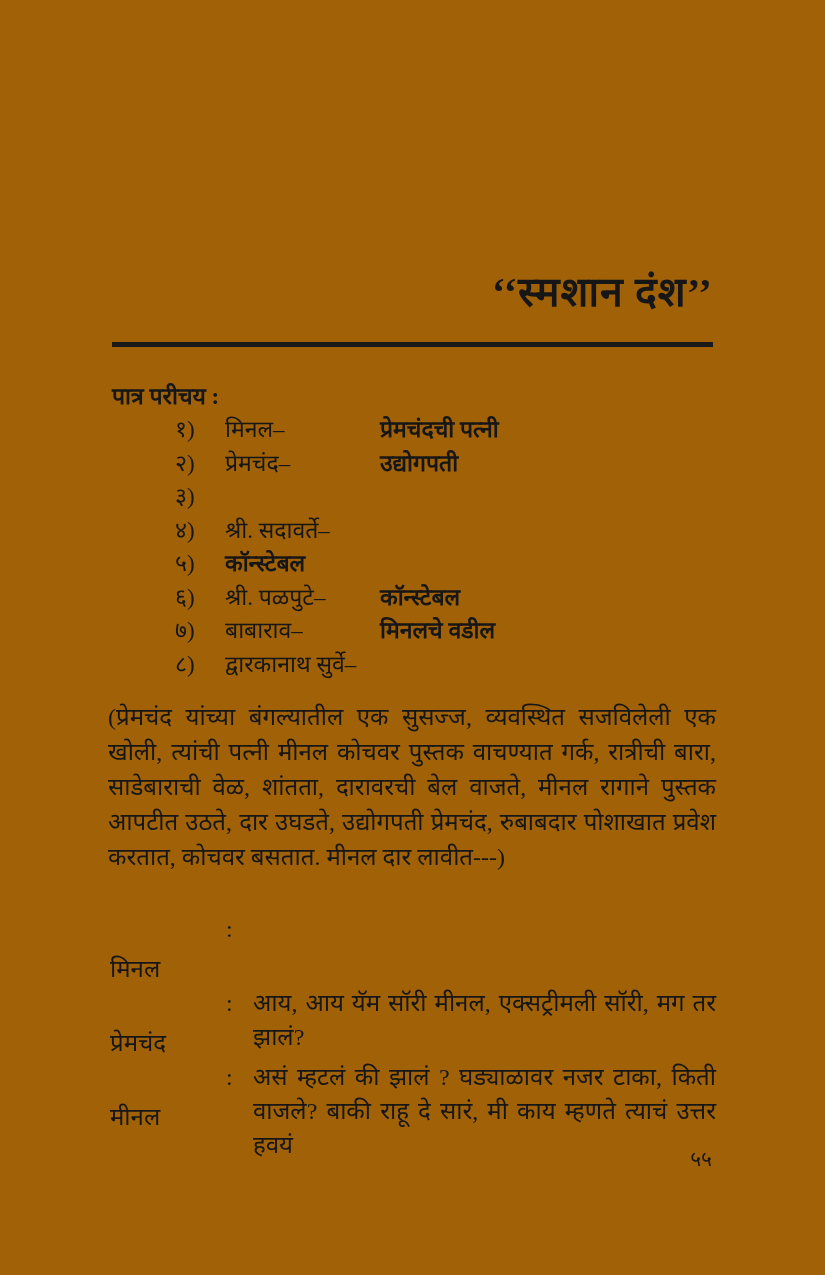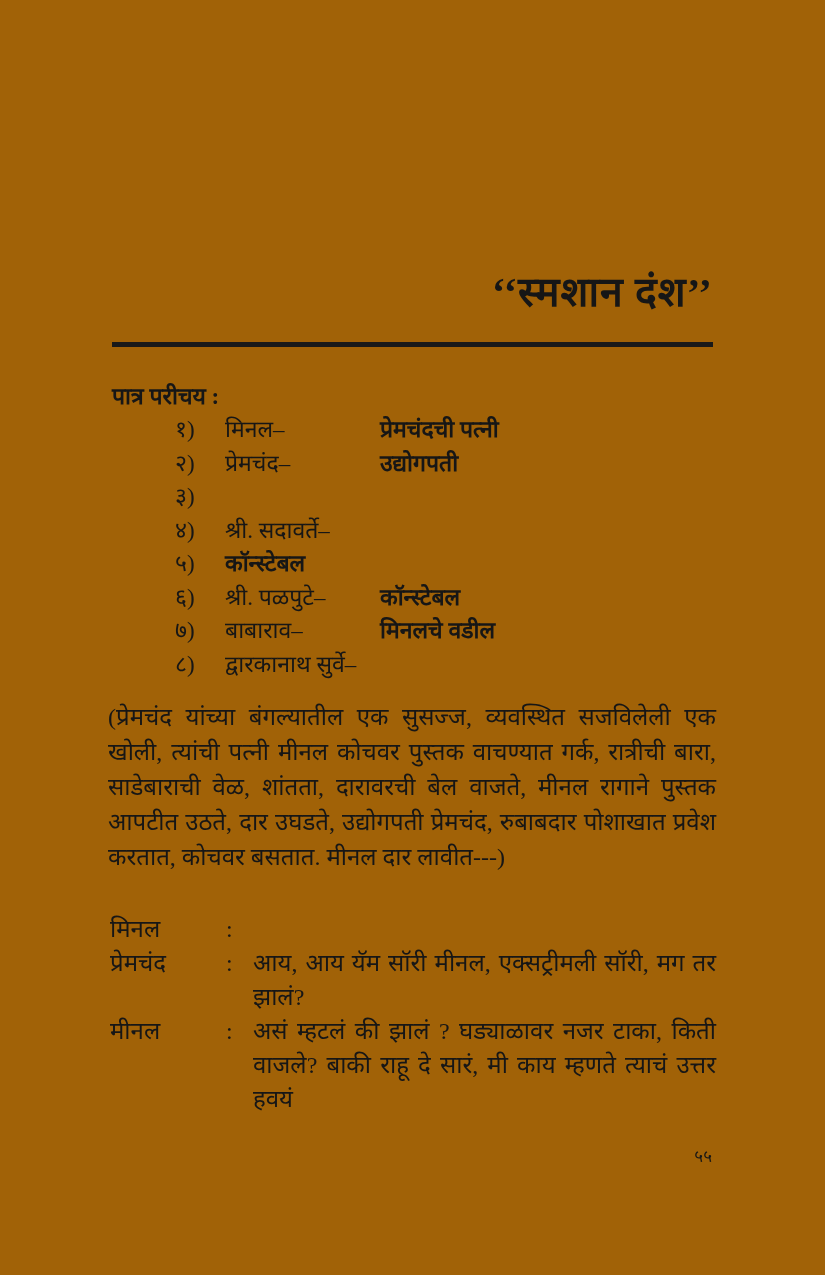--- a/index.html
+++ b/index.html
@@ -65,29 +65,29 @@
   }
   .dialogue-list {
     position: absolute;
     top: 912px;
     left: 110px;
     width: 606px;
     font-size: 24px;
     line-height: 34px;
   }
   .dialogue-row { display: flex; align-items: flex-start; }
-  .dialogue-speaker { width: 116px; flex-shrink: 0; }
+  .dialogue-speaker { width: 116px; flex-shrink: 0; margin-top: 40px; }
   .dialogue-colon   { width: 27px;  flex-shrink: 0; }
   .dialogue-text    { flex: 1; text-align: justify; }
   .dialogue-text.indent-first { text-indent: 9px; }
   .page-number {
     position: absolute;
     top: 1144px;
     right: 113px;
-    font-size: 17px;
+    font-size: 21px;
   }
 </style>
 </head>
 <body>
 
 <div class="page">
 
   <div class="play-title">‘‘स्मशान दंश’’</div>
   <div class="title-rule"></div>
 

